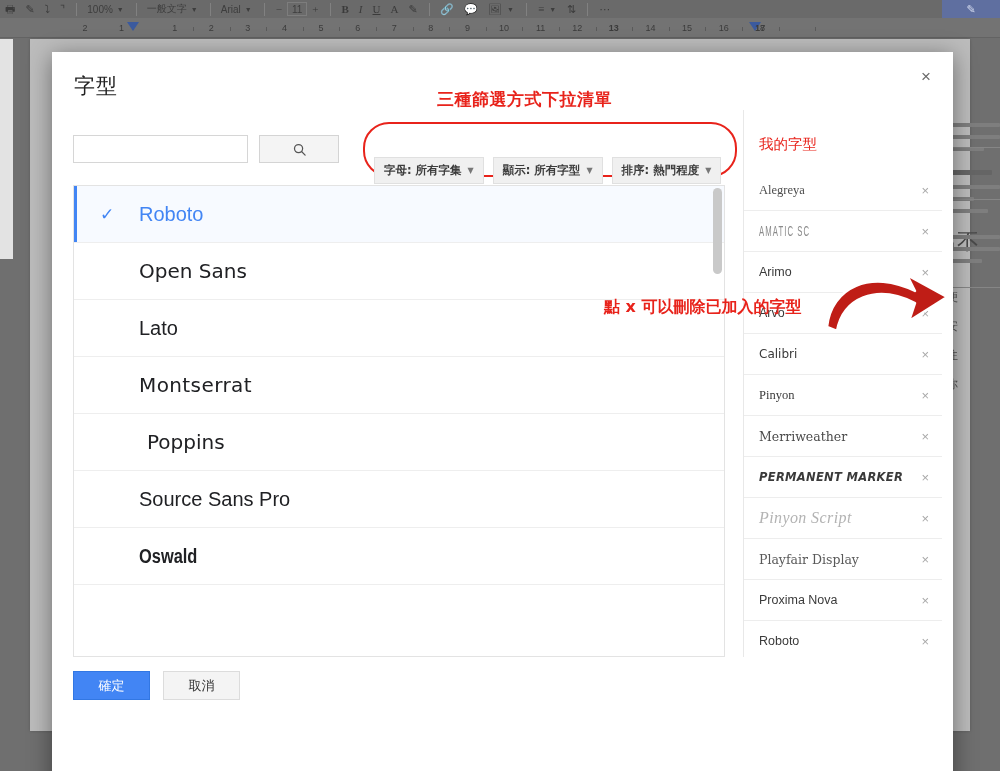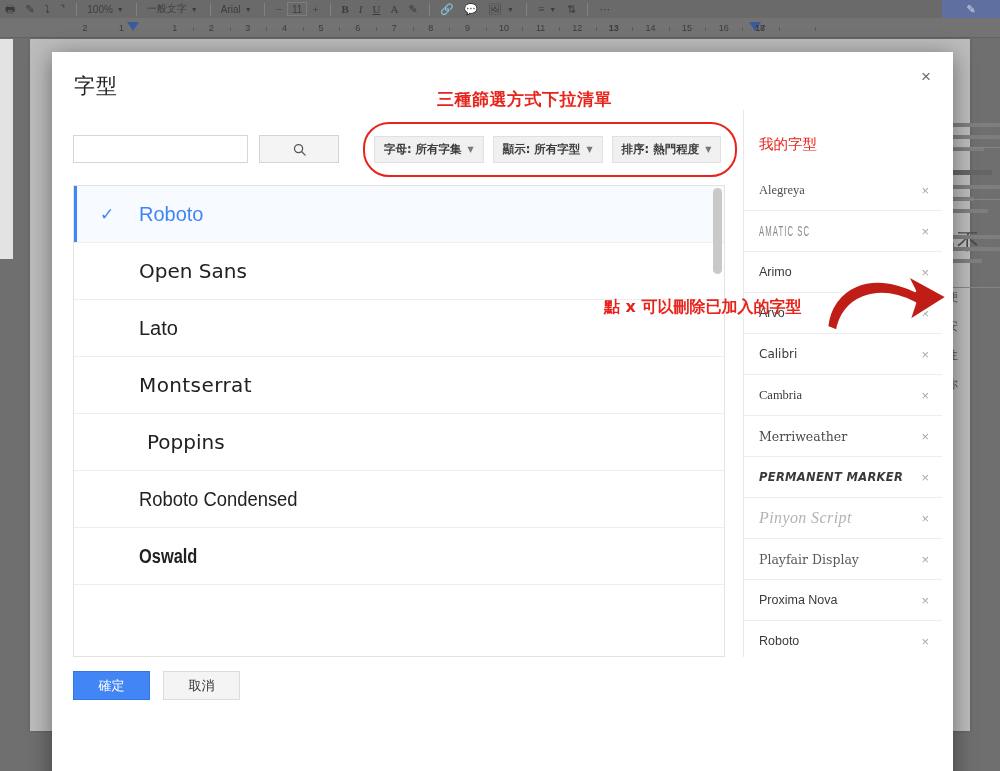--- a/index.html
+++ b/index.html
@@ -138,20 +138,21 @@
     position: absolute; left: 322px; top: 84px;
     display: flex; gap: 9px; align-items: center;
   }
   .filter-chip {
     background: #f0f0f0; border: 1px solid #e0e0e0;
     height: 27px; padding: 0 9px;
     display: flex; align-items: center; gap: 6px;
     font-size: 11.5px; color: #3c3c3c; cursor: pointer;
     font-family: "DejaVu Sans", sans-serif; white-space: nowrap;
     font-weight: bold;
+    margin-top: 21px;
   }
   .chip-caret { font-size: 8px; color: #777; }
   #annot-filters {
     position: absolute; left: 385px; top: 36px;
     color: #e8231b; font-size: 17px; font-weight: bold;
     letter-spacing: .5px; white-space: nowrap;
     font-family: "DejaVu Sans", sans-serif;
   }
 
   
@@ -425,21 +426,21 @@
         <div class="font-row">
           <span class="fname f-lato">Lato</span>
         </div>
         <div class="font-row">
           <span class="fname f-mont">Montserrat</span>
         </div>
         <div class="font-row">
           <span class="fname f-poppins">Poppins</span>
         </div>
         <div class="font-row">
-          <span class="fname f-robcond">Roboto Condensed</span>
+          <span class="fname f-ssp">Source Sans Pro</span>
         </div>
         <div class="font-row">
           <span class="fname f-oswald">Oswald</span>
         </div>
       </div>
     <div id="list-scrollbar">
       <div id="list-scroll-thumb"></div>
     </div>
   </div>
 
@@ -460,21 +461,21 @@
         </div>
         <div class="my-row">
           <span class="my-name m-arimo">Arvo</span>
           <span class="my-x">×</span>
         </div>
         <div class="my-row">
           <span class="my-name m-calibri">Calibri</span>
           <span class="my-x">×</span>
         </div>
         <div class="my-row">
-          <span class="my-name m-cambria">Cambria</span>
+          <span class="my-name m-cambria">Pinyon</span>
           <span class="my-x">×</span>
         </div>
         <div class="my-row">
           <span class="my-name m-merri">Merriweather</span>
           <span class="my-x">×</span>
         </div>
         <div class="my-row">
           <span class="my-name m-permmark">Permanent Marker</span>
           <span class="my-x">×</span>
         </div>

